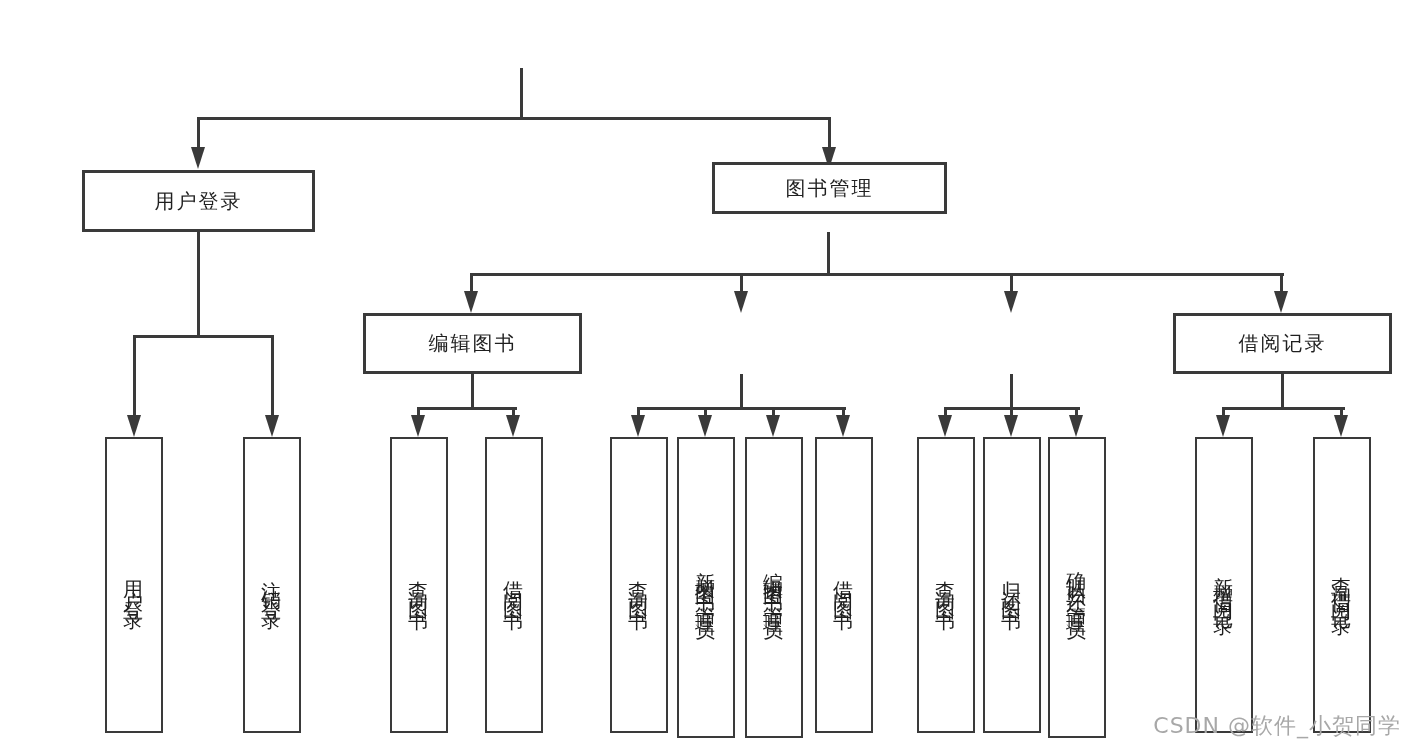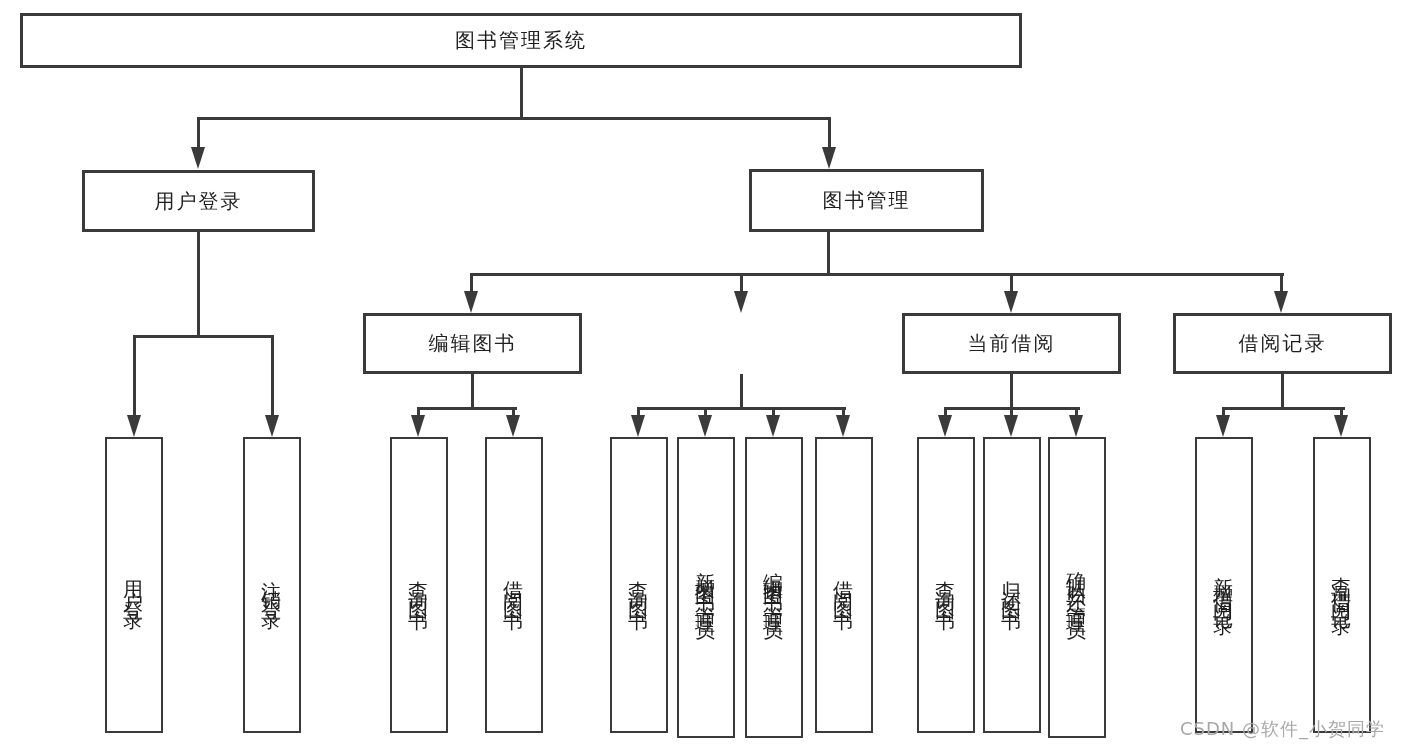--- a/index.html
+++ b/index.html
@@ -69,48 +69,47 @@
   .arrow .head {
     position: absolute;
     bottom: 0; left: 0;
     width: 0; height: 0;
     border-left: 7.5px solid transparent;
     border-right: 7.5px solid transparent;
     border-top: 22px solid var(--line);
   }
   .watermark {
     position: absolute;
-    right: 20px;
+    right: 4px;
     bottom: 6px;
-    font-size: 18px;
+    font-size: 22px;
     color: var(--wm);
     letter-spacing: 1px;
     z-index: 3;
   }
 </style>
 </head>
 <body>
 
 <div class="stage">
 
-  <div class="box" style="left:20px; top:13px; width:1002px; height:55px;">图书管理系统</div>
 
   <div class="vline" style="left:520px; top:68px; height:49px;"></div>
   <div class="hline" style="left:197px; top:117px; width:634px;"></div>
   <div class="arrow" style="left:191px; top:117px; height:52px;">
       <span class="stem"></span>
       <span class="head"></span>
     </div>
   <div class="arrow" style="left:822px; top:117px; height:52px;">
       <span class="stem"></span>
       <span class="head"></span>
     </div>
 
   <div class="box" style="left:82px; top:170px; width:233px; height:62px;">用户登录</div>
-  <div class="box" style="left:712px; top:169px; width:235px; height:63px;margin-left:37px;">图书管理</div>
+  <div class="box" style="left:712px; top:162px; width:235px; height:52px;">图书管理</div>
 
   <div class="vline" style="left:197px; top:232px; height:103px;"></div>
   <div class="hline" style="left:133px; top:335px; width:141px;"></div>
   <div class="arrow" style="left:127px; top:335px; height:102px;">
       <span class="stem"></span>
       <span class="head"></span>
     </div>
   <div class="arrow" style="left:265px; top:335px; height:102px;">
       <span class="stem"></span>
       <span class="head"></span>
@@ -129,21 +128,20 @@
   <div class="arrow" style="left:1004px; top:273px; height:40px;">
       <span class="stem"></span>
       <span class="head"></span>
     </div>
   <div class="arrow" style="left:1274px; top:273px; height:40px;">
       <span class="stem"></span>
       <span class="head"></span>
     </div>
 
   <div class="box" style="left:363px; top:313px; width:219px; height:61px;">编辑图书</div>
-  <div class="box" style="left:902px; top:313px; width:219px; height:61px;">当前借阅</div>
   <div class="box" style="left:1173px; top:313px; width:219px; height:61px;">借阅记录</div>
 
   <div class="vline" style="left:471px; top:374px; height:33px;"></div>
   <div class="hline" style="left:417px; top:407px; width:100px;"></div>
   <div class="arrow" style="left:411px; top:407px; height:30px;">
       <span class="stem"></span>
       <span class="head"></span>
     </div>
   <div class="arrow" style="left:506px; top:407px; height:30px;">
       <span class="stem"></span>

